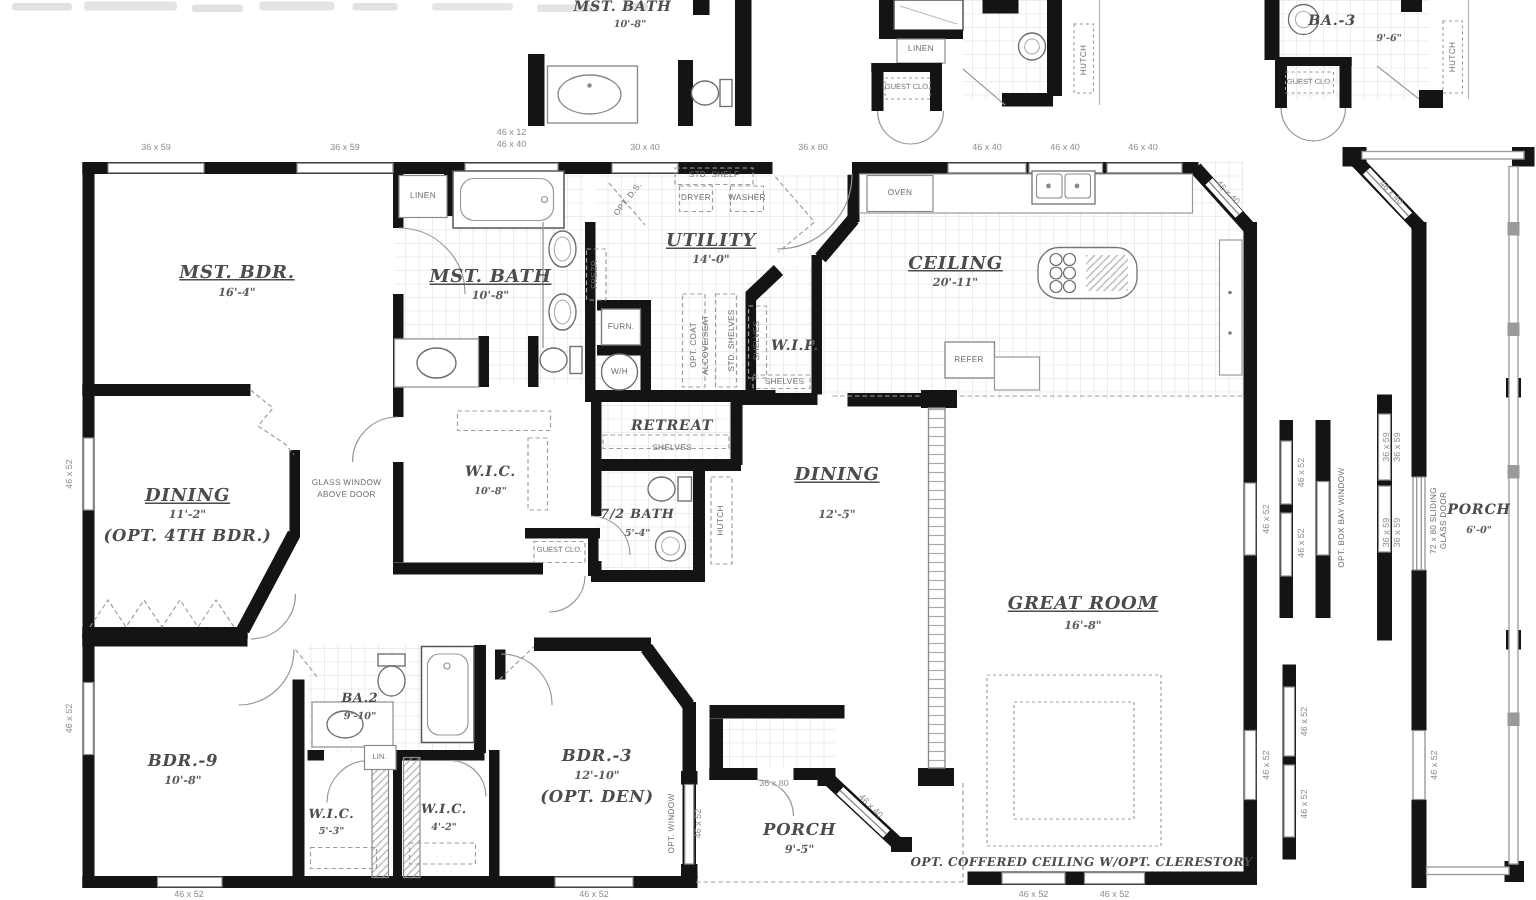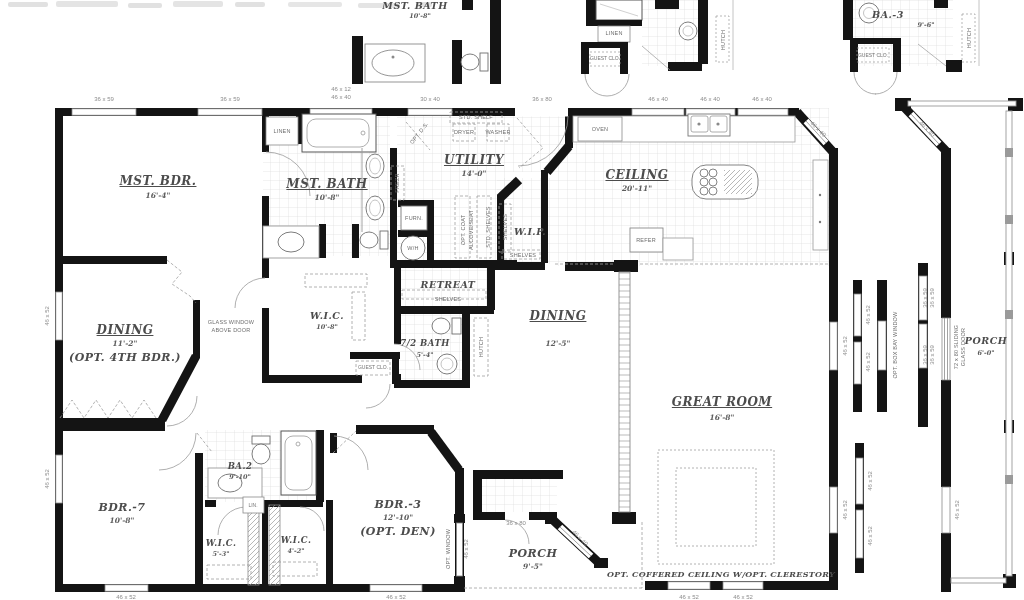--- a/index.html
+++ b/index.html
@@ -401,21 +401,21 @@
 <div class="lb room" style="left:125px;top:357px">(OPT. 4TH BDR.)</div>
 <div class="lb room md" style="left:327px;top:315px">W.I.C.</div>
 <div class="lb rdim sm" style="left:327px;top:327px">10'-8"</div>
 <div class="lb room md" style="left:448px;top:284px">RETREAT</div>
 <div class="lb room sm" style="left:425px;top:343px">7/2 BATH</div>
 <div class="lb rdim sm" style="left:425px;top:355px">5'-4"</div>
 <div class="lb room lg" style="left:558px;top:316px">DINING</div>
 <div class="lb rdim" style="left:558px;top:343px">12'-5"</div>
 <div class="lb room lg" style="left:722px;top:402px">GREAT ROOM</div>
 <div class="lb rdim" style="left:722px;top:417px">16'-8"</div>
-<div class="lb room" style="left:122px;top:507px">BDR.-7</div>
+<div class="lb room" style="left:122px;top:507px">BDR.-9</div>
 <div class="lb rdim" style="left:122px;top:520px">10'-8"</div>
 <div class="lb room sm" style="left:240px;top:466px">BA.2</div>
 <div class="lb rdim sm" style="left:240px;top:477px">9'-10"</div>
 <div class="lb room sm" style="left:221px;top:543px">W.I.C.</div>
 <div class="lb rdim sm" style="left:221px;top:554px">5'-3"</div>
 <div class="lb room sm" style="left:296px;top:540px">W.I.C.</div>
 <div class="lb rdim sm" style="left:296px;top:551px">4'-2"</div>
 <div class="lb room" style="left:398px;top:504px">BDR.-3</div>
 <div class="lb rdim" style="left:398px;top:517px">12'-10"</div>
 <div class="lb room" style="left:398px;top:531px">(OPT. DEN)</div>

